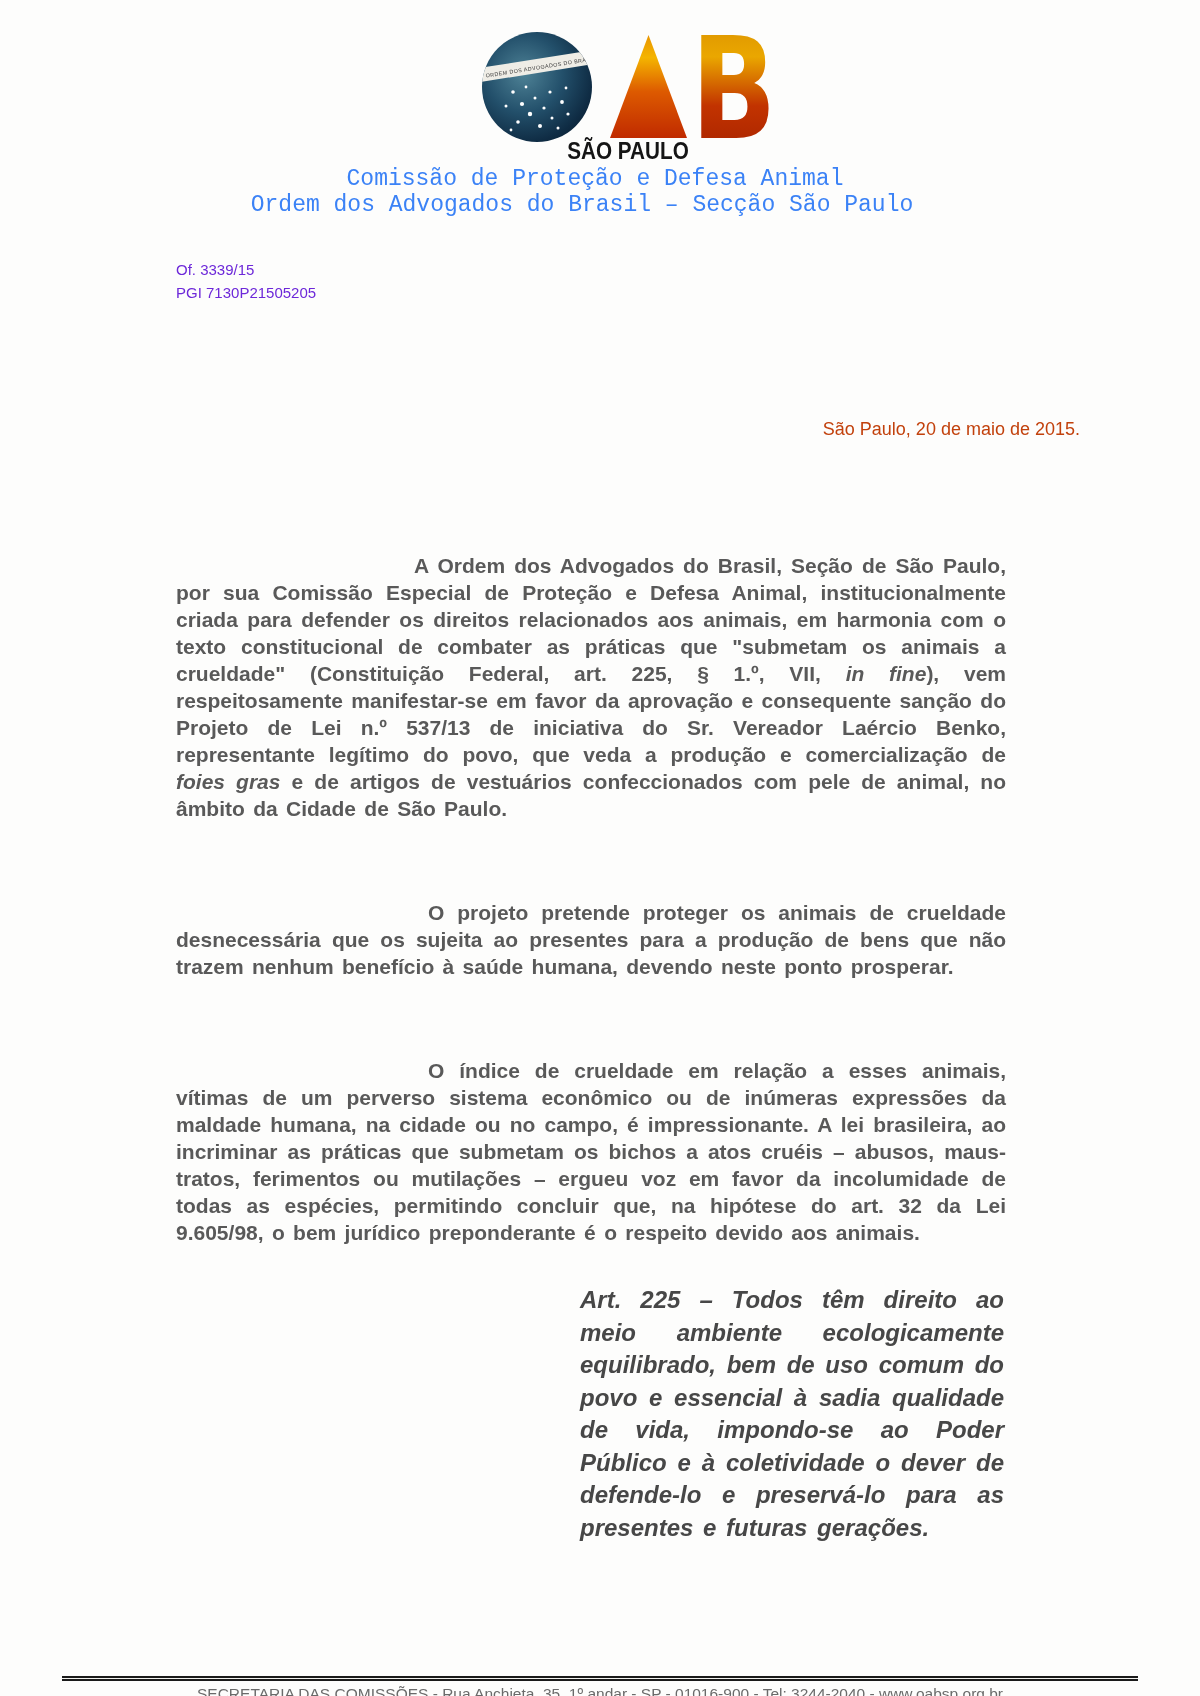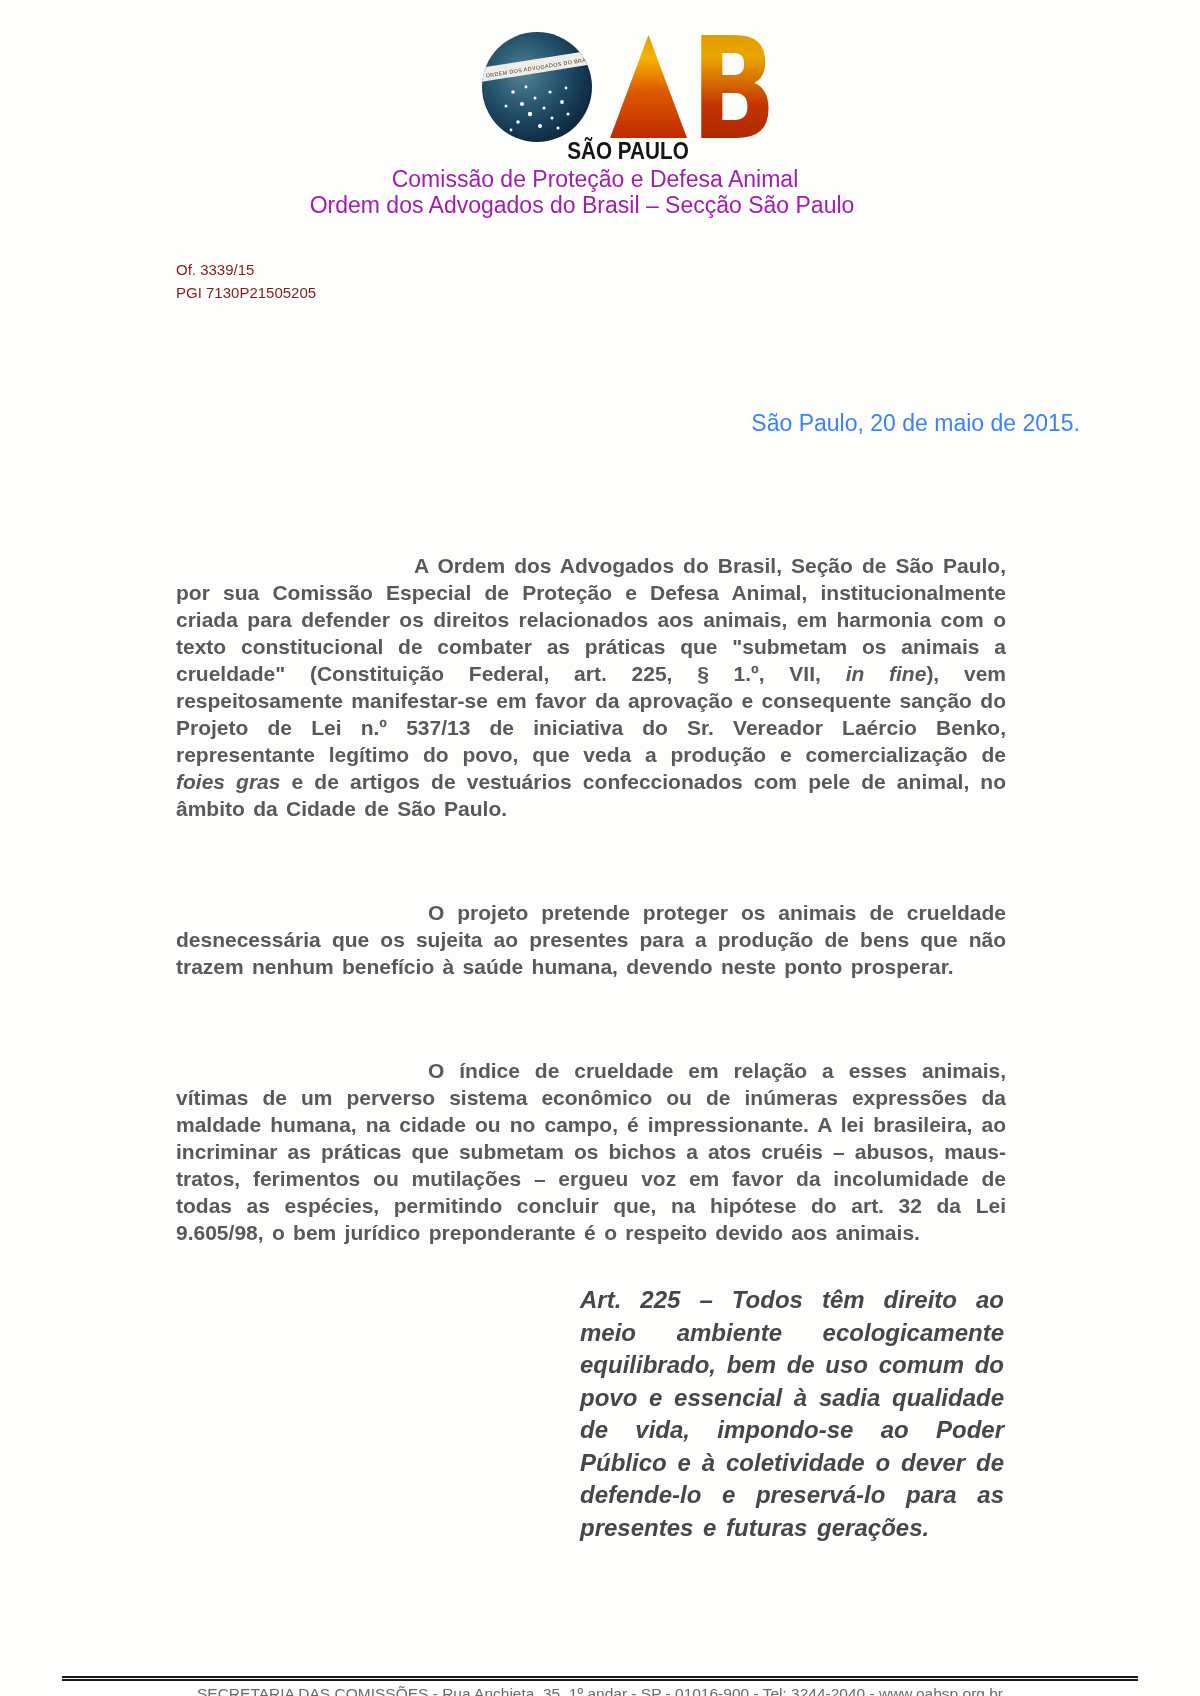--- a/index.html
+++ b/index.html
@@ -15,30 +15,30 @@
     background: #fdfdfc;
   }
   .logo-svg { position: absolute; left: 478px; top: 30px; }
   .region-label {
     position: absolute; left: 556px; top: 138px; width: 144px;
     text-align: center;
     font-size: 23px; font-weight: bold; color: #151515;
     transform: scaleX(0.9); transform-origin: center;
     letter-spacing: 0px;
   }
-  .org-line { position: absolute; left: 0; text-align: center; color: #a21caf; font-size: 23px; }
+  .org-line { position: absolute; left: 0; text-align: center; color: #3b82f6; font-size: 23px; font-family: Liberation Mono, monospace; }
   .org1 { top: 166px; width: 1190px; }
   .org2 { top: 192px; width: 1164px; text-align: center; }
   .ref-block {
     position: absolute; left: 176px; top: 258px;
-    font-size: 15px; color: #7f1d1d; line-height: 23px;
+    font-size: 15px; color: #6d28d9; line-height: 23px;
   }
   .dateline {
-    position: absolute; top: 410px; right: 120px;
-    font-size: 23px; color: #3b82f6;
+    position: absolute; top: 419px; right: 120px;
+    font-size: 18px; color: #c2410c;
   }
   .body-text {
     position: absolute; left: 176px; top: 552px; width: 830px;
     font-size: 21px; line-height: 27px; color: #595959;
     text-align: justify; word-spacing: 2.5px;
   }
   .body-text p { margin: 0; padding: 0; font-weight: bold; }
   .p1 { text-indent: 238px; }
   .p2 { margin-top: 77px !important; text-indent: 252px; }
   .p3 { margin-top: 77px !important; text-indent: 252px; }

